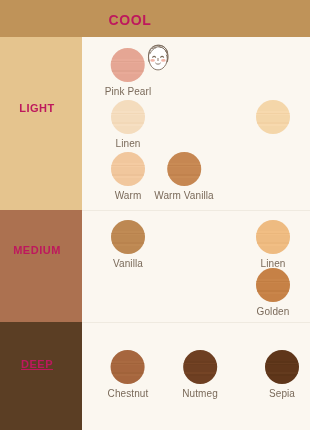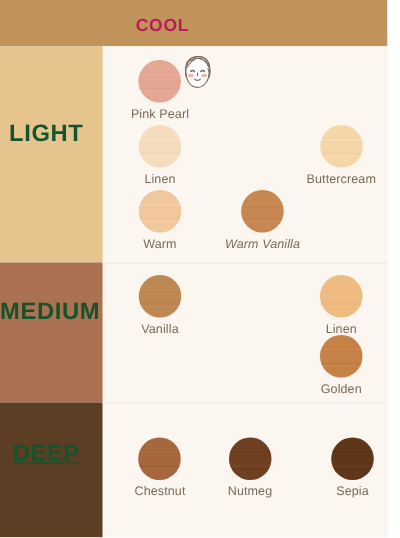--- a/index.html
+++ b/index.html
@@ -44,23 +44,23 @@
   .depth-band {
     position: absolute;
     left: 0;
     width: 82px;
   }
   .depth-label {
     position: absolute;
     left: 0;
     width: 74px;
     text-align: center;
-    color: #14532d;
+    color: #be185d;
     font-family: "Liberation Sans Narrow", "Liberation Sans", sans-serif;
-    font-size: 19px;
+    font-size: 11px;
     font-weight: bold;
     letter-spacing: 0.5px;
     white-space: nowrap;
     transform: translateY(-50%);
   }
 
   
   .panel {
     position: absolute;
     left: 82px;
@@ -158,39 +158,38 @@
       <div class="swatch-group" style="left: 128px; top: 152px;">
         <div class="swatch-dot" style="background: rgb(244, 203, 162);">
           <div class="band" style="top: 0px; height: 10.5px; background: rgb(232, 188, 143); opacity: 0.22;"></div>
           <div class="band" style="top: 12.5px; height: 1.3px; background: rgb(232, 188, 143); opacity: 0.55;"></div>
           <div class="band" style="top: 14.5px; height: 7px; background: rgb(232, 188, 143); opacity: 0.22;"></div>
           <div class="band" style="top: 22.4px; height: 1.6px; background: rgb(232, 188, 143); opacity: 0.55;"></div>
           <div class="band" style="top: 25.5px; height: 8.5px; background: rgb(232, 188, 143); opacity: 0.22;"></div>
         </div>
         <div class="swatch-label" style="color: rgb(122, 106, 90);">Warm</div>
       </div>
-      <div class="swatch-group" style="left: 210px; top: 152px; font-style: italic;">
+      <div class="swatch-group" style="left: 184px; top: 152px;">
         <div class="swatch-dot" style="background: rgb(201, 139, 85);">
           <div class="band" style="top: 0px; height: 10.5px; background: rgb(186, 124, 71); opacity: 0.22;"></div>
           <div class="band" style="top: 12.5px; height: 1.3px; background: rgb(186, 124, 71); opacity: 0.55;"></div>
           <div class="band" style="top: 14.5px; height: 7px; background: rgb(186, 124, 71); opacity: 0.22;"></div>
           <div class="band" style="top: 22.4px; height: 1.6px; background: rgb(186, 124, 71); opacity: 0.55;"></div>
           <div class="band" style="top: 25.5px; height: 8.5px; background: rgb(186, 124, 71); opacity: 0.22;"></div>
         </div>
         <div class="swatch-label" style="color: rgb(122, 106, 90);">Warm Vanilla</div>
       </div>
       <div class="swatch-group" style="left: 273px; top: 100px;">
         <div class="swatch-dot" style="background: rgb(247, 217, 174);">
           <div class="band" style="top: 0px; height: 10.5px; background: rgb(239, 203, 155); opacity: 0.22;"></div>
           <div class="band" style="top: 12.5px; height: 1.3px; background: rgb(239, 203, 155); opacity: 0.55;"></div>
           <div class="band" style="top: 14.5px; height: 7px; background: rgb(239, 203, 155); opacity: 0.22;"></div>
           <div class="band" style="top: 22.4px; height: 1.6px; background: rgb(239, 203, 155); opacity: 0.55;"></div>
           <div class="band" style="top: 25.5px; height: 8.5px; background: rgb(239, 203, 155); opacity: 0.22;"></div>
         </div>
-        <div class="swatch-label" style="color: rgb(122, 106, 90);">Buttercream</div>
       </div>
       <div class="swatch-group" style="left: 128px; top: 220px;">
         <div class="swatch-dot" style="background: rgb(192, 139, 85);">
           <div class="band" style="top: 0px; height: 10.5px; background: rgb(178, 126, 73); opacity: 0.22;"></div>
           <div class="band" style="top: 12.5px; height: 1.3px; background: rgb(178, 126, 73); opacity: 0.55;"></div>
           <div class="band" style="top: 14.5px; height: 7px; background: rgb(178, 126, 73); opacity: 0.22;"></div>
           <div class="band" style="top: 22.4px; height: 1.6px; background: rgb(178, 126, 73); opacity: 0.55;"></div>
           <div class="band" style="top: 25.5px; height: 8.5px; background: rgb(178, 126, 73); opacity: 0.22;"></div>
         </div>
         <div class="swatch-label" style="color: rgb(122, 106, 90);">Vanilla</div>

